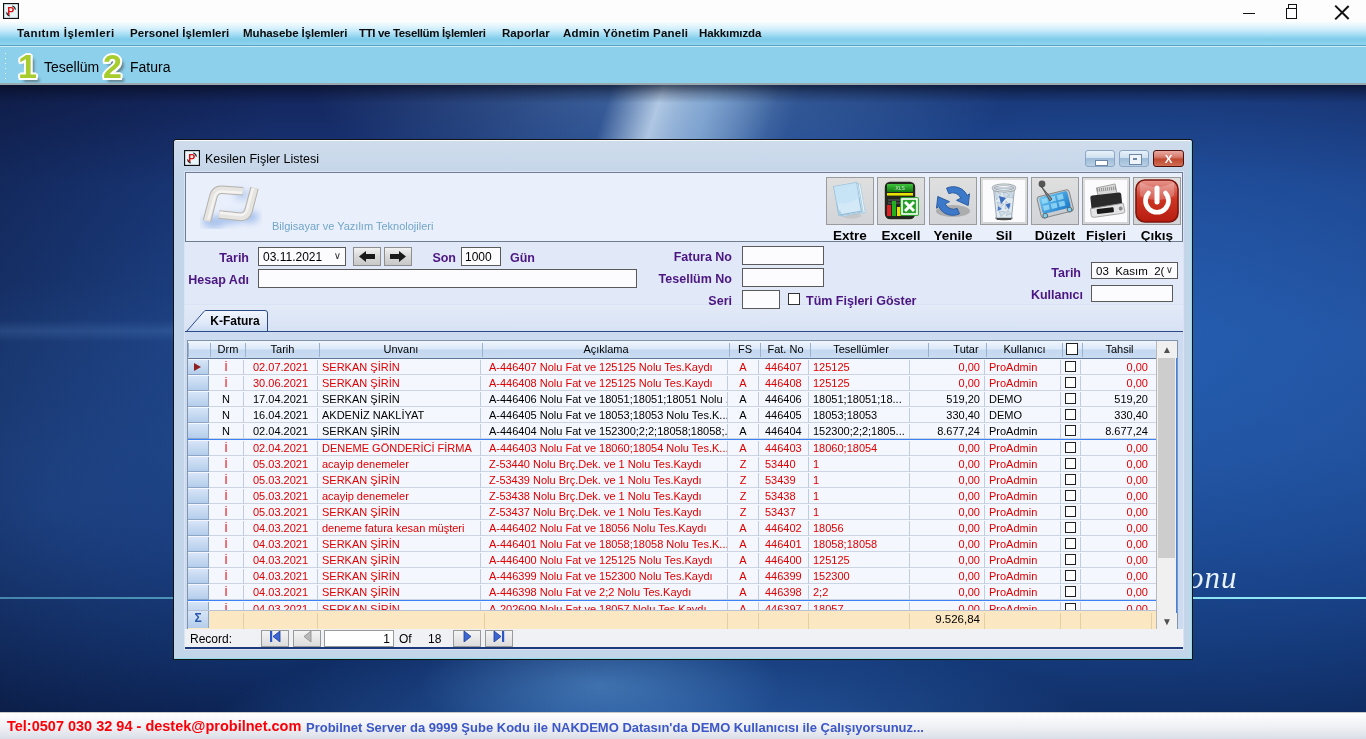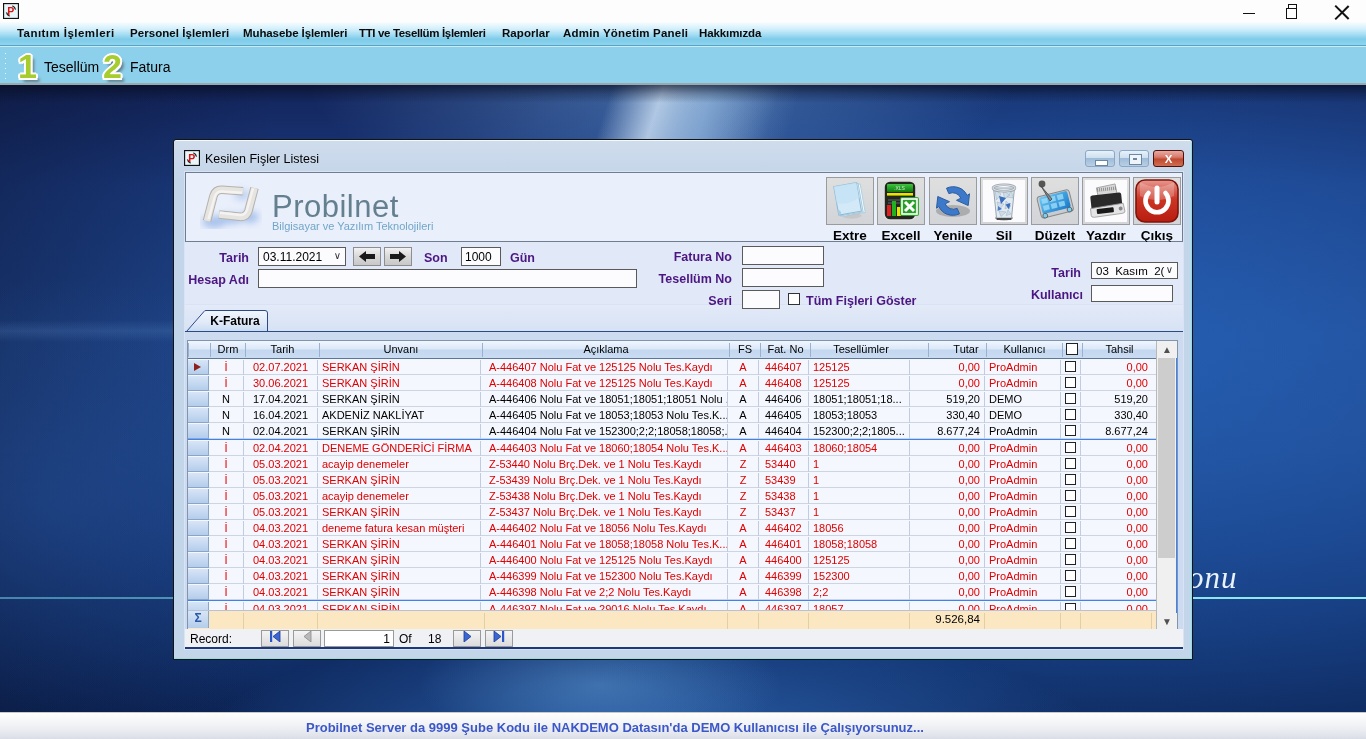--- a/index.html
+++ b/index.html
@@ -179,21 +179,20 @@
           </g>
         <g fill="none" stroke-linecap="butt">
           <path d="M7 42 L13.5 17 Q15.5 10.5 22 10.8 L43 12.2" stroke="#b5b2ac" stroke-width="8.6"></path>
           <path d="M7 42 L13.5 17 Q15.5 10.5 22 10.8 L43 12.2" stroke="#e6e4e0" stroke-width="6.6"></path>
           <path d="M8.5 40 L14.8 17.5 Q16.5 12.3 22 12.5 L42 13.8" stroke="#f4f3f1" stroke-width="2.4"></path>
           <path d="M19 35.5 L40 37.8 Q46.5 38.2 48.5 31.7 L54.5 9" stroke="#b5b2ac" stroke-width="8.6"></path>
           <path d="M19 35.5 L40 37.8 Q46.5 38.2 48.5 31.7 L54.5 9" stroke="#e6e4e0" stroke-width="6.6"></path>
           <path d="M20 33.8 L40 36 Q45.2 36.2 47 30.8 L53 9.5" stroke="#f4f3f1" stroke-width="2.4"></path>
         </g>
       </svg>
-      <div class="abs" id="lname">Probilnet</div>
       <div class="abs" id="lsub">Bilgisayar ve Yazılım Teknolojileri</div>
       <div class="ibtn" style="left:640px">
           <svg width="44" height="44" viewBox="0 0 44 44" style="position:absolute;left:1px;top:1px">
 <g transform="rotate(-10 22 22)">
               <rect x="12" y="7" width="23" height="29" fill="#f4fafd" stroke="#b0d0e4" stroke-width="1"></rect>
 <rect x="10" y="6" width="23" height="29" fill="#e6f2fb" stroke="#a6c9de" stroke-width="1"></rect>
 <rect x="8.5" y="5" width="23" height="29" fill="#d3e9f8" stroke="#8cb8d2" stroke-width="1"></rect>
 <path d="M8.5 5 L31.5 5 L31.5 20 Q20 26 8.5 22 Z" fill="#c4e2f6" opacity="0.8"></path>
 <path d="M8.5 28 Q14 33 8.5 34 Z" fill="#a8cce4"></path>
             </g>
@@ -295,21 +294,21 @@
                 <line x1="31" y1="8.5" x2="31" y2="12"></line>
                 <line x1="33" y1="8.5" x2="33" y2="12"></line>
               </g>
 <rect x="7" y="15" width="31" height="15" rx="2" fill="#2a2a2a"></rect>
 <path d="M6 28 L39 26 L40 34 Q40 36 37 36 L9 37 Q6 37 6 35 Z" fill="#e4e4e6" stroke="#999" stroke-width="0.8"></path>
 <rect x="12" y="29" width="17" height="5" rx="1" fill="#1a1a1a"></rect>
 <circle cx="36" cy="31" r="2" fill="#888"></circle>
             </g>
           </svg>
         </div>
-        <div class="ilbl" style="left:896px">Yazdır</div>
+        <div class="ilbl" style="left:896px">Fişleri</div>
       <div class="ibtn" style="left:947px">
           <svg width="46" height="46" viewBox="0 0 46 46" style="position:absolute;left:0px;top:0px">
 <defs>
               <linearGradient id="gR" x1="0" y1="0" x2="0" y2="1">
                 <stop offset="0" stop-color="#e89890"></stop>
                 <stop offset="0.45" stop-color="#cc3524"></stop>
                 <stop offset="1" stop-color="#b81d10"></stop>
               </linearGradient>
             </defs>
 <rect x="2" y="2" width="42" height="42" rx="9" fill="url(#gR)" stroke="#7e150c" stroke-width="1.6"></rect>
@@ -325,21 +324,21 @@
       <div class="combo" style="left:73px;top:5px;width:88px;height:19px">
           <span class="cv">03.11.2021</span>
           <span class="ch">∨</span>
         </div>
       <div class="abtn" style="left:168px;top:5px"><svg width="16" height="11" viewBox="0 0 16 11" style="margin-top:3px">
             <path d="M0 5.5 L7 0 L7 3 L16 3 L16 8 L7 8 L7 11 Z" fill="#1a1a1a"></path>
           </svg></div>
       <div class="abtn" style="left:199px;top:5px"><svg width="16" height="11" viewBox="0 0 16 11" style="margin-top:3px">
             <path d="M16 5.5 L9 0 L9 3 L0 3 L0 8 L9 8 L9 11 Z" fill="#1a1a1a"></path>
           </svg></div>
-      <div class="flbl" style="left:239px;top:9px;width:32px;">Son</div>
+      <div class="flbl" style="left:239px;top:9px;width:32px;text-align:right">Son</div>
       <div class="fin" style="left:276px;top:5px;width:40px;height:19px">1000</div>
       <div class="flbl" style="left:325px;top:9px">Gün</div>
       <div class="flbl" style="left:0px;top:31px;width:64px;text-align:right">Hesap Adı</div>
       <div class="fin" style="left:73px;top:27px;width:379px;height:19px"></div>
       <div class="flbl" style="left:467px;top:8px;width:80px;text-align:right">Fatura No</div>
       <div class="fin" style="left:557px;top:4px;width:82px;height:19px"></div>
       <div class="flbl" style="left:447px;top:30px;width:100px;text-align:right">Tesellüm No</div>
       <div class="fin" style="left:557px;top:26px;width:82px;height:19px"></div>
       <div class="flbl" style="left:497px;top:52px;width:50px;text-align:right">Seri</div>
       <div class="fin" style="left:557px;top:48px;width:38px;height:19px"></div>
@@ -624,21 +623,21 @@
               <div class="c c9">
                 <span class="cb"></span>
               </div>
               <div class="c c10">0,00</div>
             </div>
 <div style="top:241.5px" class="gr rr">
               <div class="c ci"></div>
               <div class="c c0">İ</div>
               <div class="c c1">04.03.2021</div>
               <div class="c c2">SERKAN ŞİRİN</div>
-              <div class="c c3">A-446397 Nolu Fat ve 29016 Nolu Tes.Kaydı</div>
+              <div class="c c3">A-202609 Nolu Fat ve 18057 Nolu Tes.Kaydı</div>
               <div class="c c4">A</div>
               <div class="c c5">446397</div>
               <div class="c c6">18057</div>
               <div class="c c7">0,00</div>
               <div class="c c8">ProAdmin</div>
               <div class="c c9">
                 <span class="cb"></span>
               </div>
               <div class="c c10">0,00</div>
             </div>
@@ -681,14 +680,15 @@
           </svg></div>
       <div class="nbtn" style="left:300px"><svg width="12" height="11" viewBox="0 0 12 11">
             <path d="M1 0 L8 5.5 L1 11 Z" fill="#3c66d0" stroke="#1a3a9a" stroke-width="0.8"></path>
             <rect x="9" y="0" width="2.2" height="11" fill="#2a56c6"></rect>
           </svg></div>
     </div>
   </div>
 </div>
 
 <div class="abs" id="statusbar">
+  <div class="abs red">Tel:0507 030 32 94 - destek@probilnet.com</div>
   <div class="abs blue">Probilnet Server da 9999 Şube Kodu ile NAKDEMO Datasın'da DEMO Kullanıcısı ile Çalışıyorsunuz...</div>
 </div>
 
 </body></html>

